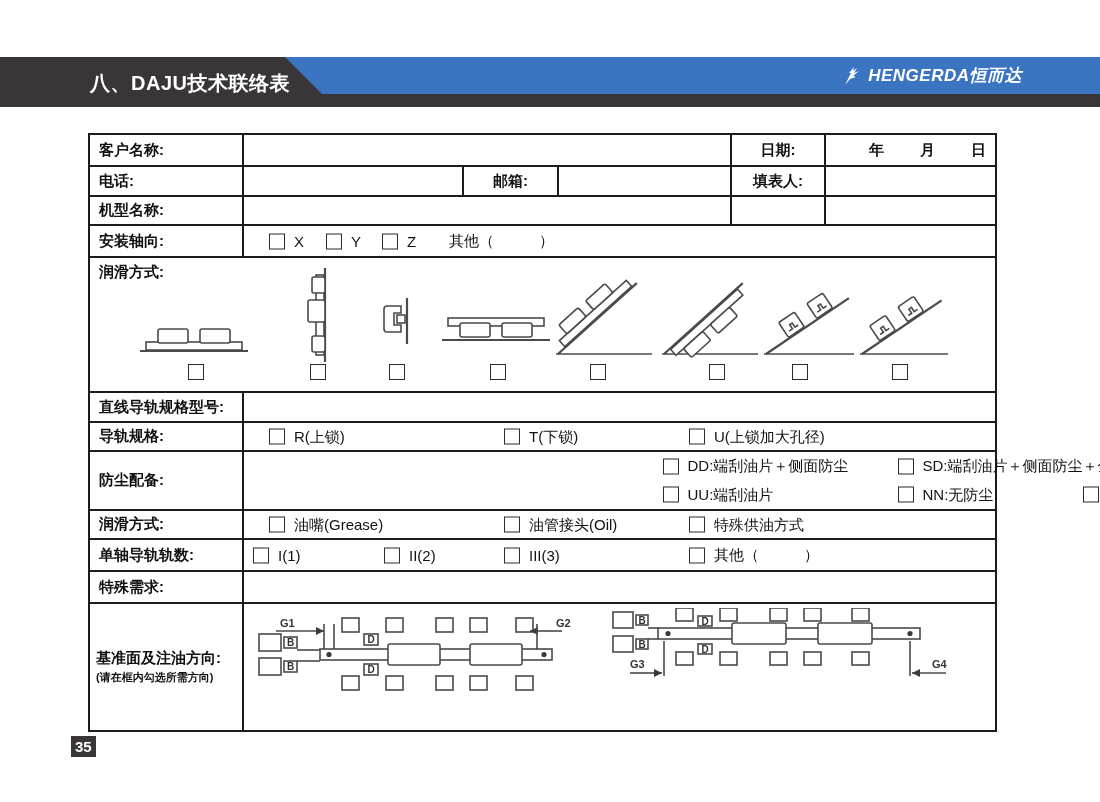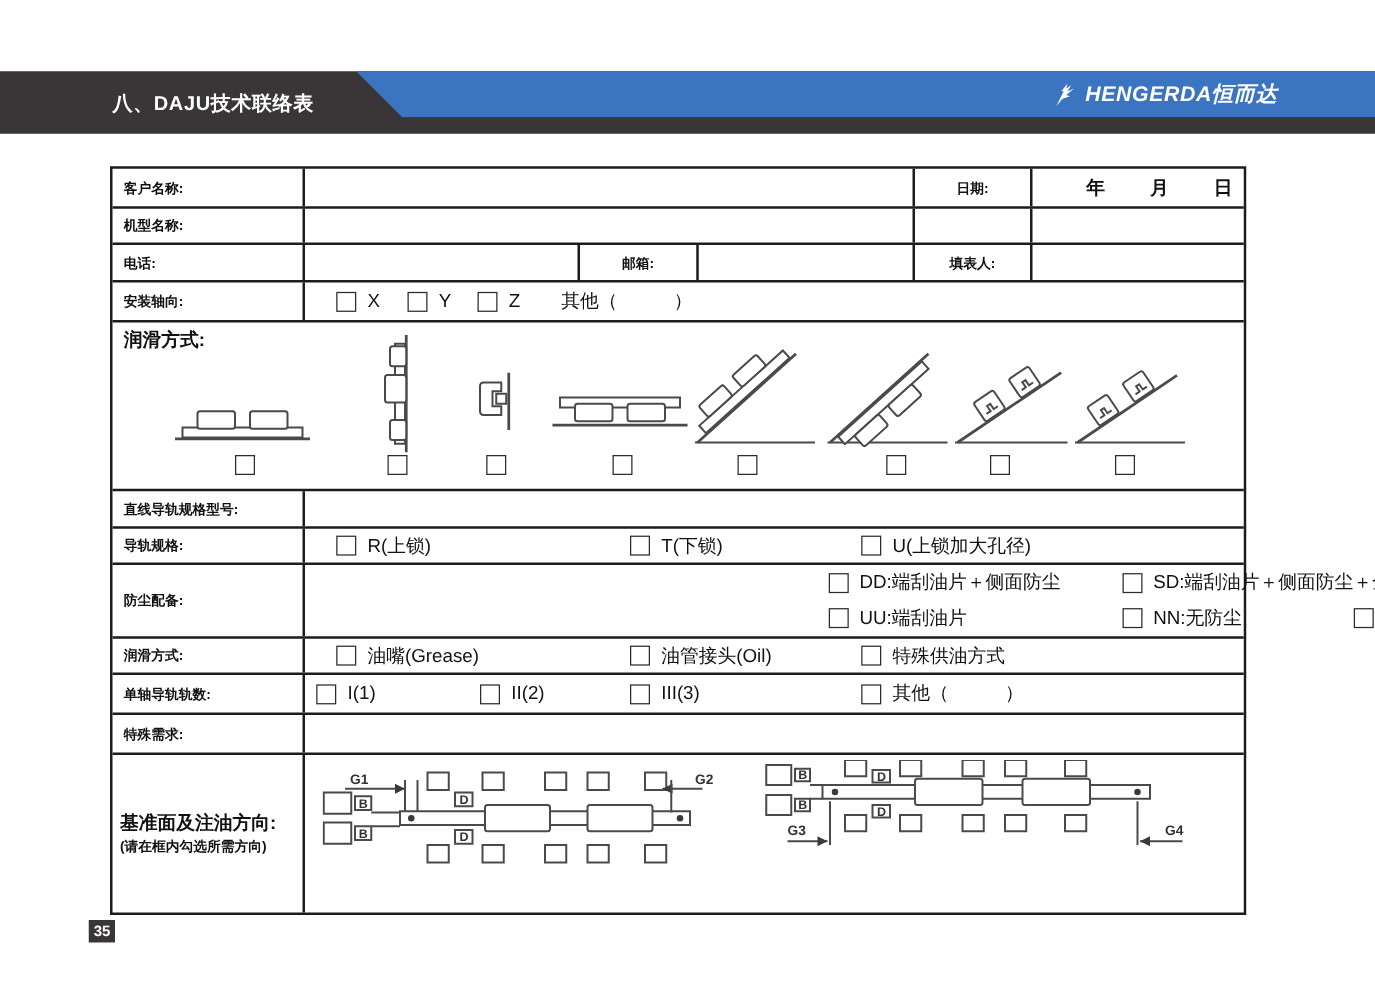--- a/index.html
+++ b/index.html
@@ -2,34 +2,34 @@
 <html><head>
 <meta charset="utf-8">
 <style>
   * { margin:0; padding:0; box-sizing:border-box; }
   html,body { width:1100px; height:802px; background:#ffffff; font-family:"Liberation Sans","DejaVu Sans",sans-serif; color:#111; }
   .page { position:relative; width:1100px; height:802px; background:#fff; overflow:hidden; }
 
   
   .topbar { position:absolute; left:0; top:57px; width:1100px; height:50px; background:#3a3637; }
   .topbar-title { position:absolute; left:90px; top:0; height:52px; display:flex; align-items:center;
-                  color:#fff; font-size:16px; font-weight:bold; letter-spacing:.5px; }
+                  color:#fff; font-size:20px; font-weight:bold; letter-spacing:.5px; }
   .topbar-blue { position:absolute; left:285px; top:0; width:815px; height:37px; background:#3b74c0;
                  clip-path:polygon(0 0,815px 0,815px 37px,37px 37px); }
   .brand { position:absolute; right:78px; top:0; height:37px; display:flex; align-items:center; gap:4px;
            color:#fff; font-size:17px; font-weight:bold; font-style:italic; letter-spacing:.5px; }
   .brand svg { display:block; }
 
   
   .form { position:absolute; left:88px; top:133px; width:909px; border:2px solid #1c1c1c; background:#fff; }
   .row { display:flex; border-top:2px solid #1c1c1c; position:relative; }
   .row:first-child { border-top:none; }
   .cell { border-left:2px solid #1c1c1c; position:relative; display:flex; align-items:center; }
   .cell:first-child { border-left:none; }
-  .lbl { width:152px; padding-left:9px; font-weight:bold; font-size:11px; flex:none; }
+  .lbl { width:152px; padding-left:9px; font-weight:bold; font-size:15px; flex:none; }
   .ctr { justify-content:center; padding-left:0; }
   .fill { flex:1;padding-left:36px; }
   .opt { position:absolute; top:50%; transform:translateY(-50%); display:flex; align-items:center; gap:9px; font-size:15px; white-space:nowrap; }
   .cb { width:16px; height:16px; border:1.8px solid #2b2b2b; background:#fff; flex:none; }
   .dateval { font-weight:bold; font-size:15px; letter-spacing:2px; }
 
   
   .h30{height:30px}.h29{height:29px}.h28{height:32px}
   .r-state{height:135px}
   .r-dust{height:59px}
@@ -48,21 +48,21 @@
 
   
   .datum-lbl { width:152px; flex:none; display:flex; flex-direction:column; justify-content:center; align-items:flex-start; padding-left:6px; }
   .datum-lbl .main { font-weight:bold; font-size:15px; }
   .datum-lbl .sub { font-size:11px; font-weight:bold; margin-top:2px; }
   .datumcell { flex:1; display:block; position:relative; }
   .grow { position:absolute; left:430px; top:84px; display:flex; align-items:center; gap:20px; font-size:13px; font-weight:bold; }
   .grow .gitem { display:flex; align-items:center; gap:5px; }
   .grow .cb { width:19px; height:17px; }
 
-  .pagenum { position:absolute; left:71px; top:736px; background:#3a3637; color:#fff; font-size:12px; font-weight:bold; padding:2px 4px; }
+  .pagenum { position:absolute; left:71px; top:736px; background:#3a3637; color:#fff; font-size:15px; font-weight:bold; padding:2px 4px; }
 
   svg .ln { stroke:#4a4a4a; stroke-width:1.6; fill:none; }
   svg .ln2 { stroke:#4a4a4a; stroke-width:2.2; fill:none; }
   svg .bx { stroke:#4a4a4a; stroke-width:1.6; fill:#ffffff; }
   svg .mark { font-size:10px; font-weight:bold; fill:#333; font-style:normal; }
   svg .gtxt { font-size:11px; font-weight:bold; fill:#333; }
   svg .dot { fill:#3a3a3a; }
 </style>
 </head>
 <body>
@@ -85,33 +85,33 @@
 
     <div class="row h30">
       <div class="cell lbl">客户名称:</div>
       <div class="cell" style="width:488px"></div>
       <div class="cell lbl ctr" style="width:94px">日期:</div>
       <div class="cell ctr fill">
           <span class="dateval">年　　月　　日</span>
         </div>
     </div>
 
-    <div class="row h29">
-      <div class="cell lbl">机型名称:</div>
-      <div class="cell" style="width:488px"></div>
-      <div class="cell" style="width:94px"></div>
-      <div class="cell fill"></div>
-    </div>
-
     <div class="row h30">
       <div class="cell lbl">电话:</div>
       <div class="cell" style="width:220px"></div>
       <div class="cell lbl ctr" style="width:95px">邮箱:</div>
       <div class="cell" style="width:173px"></div>
       <div class="cell lbl ctr" style="width:94px">填表人:</div>
+      <div class="cell fill"></div>
+    </div>
+
+    <div class="row h29">
+      <div class="cell lbl">机型名称:</div>
+      <div class="cell" style="width:488px"></div>
+      <div class="cell" style="width:94px"></div>
       <div class="cell fill"></div>
     </div>
 
     <div class="row h28">
       <div class="cell lbl">安装轴向:</div>
       <div class="cell fill">
         <div class="opt" style="left:25px">
             <span class="cb"></span>
             <span>X</span>
           </div>

